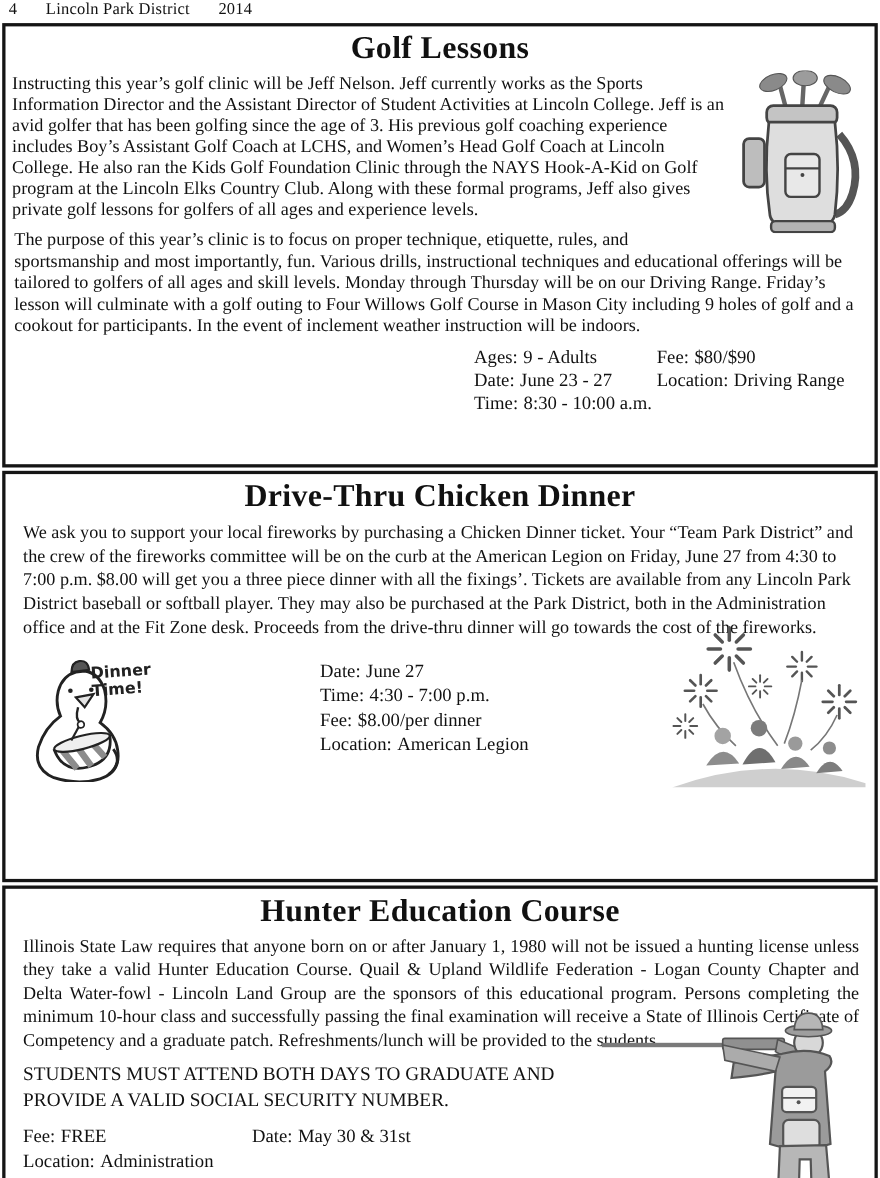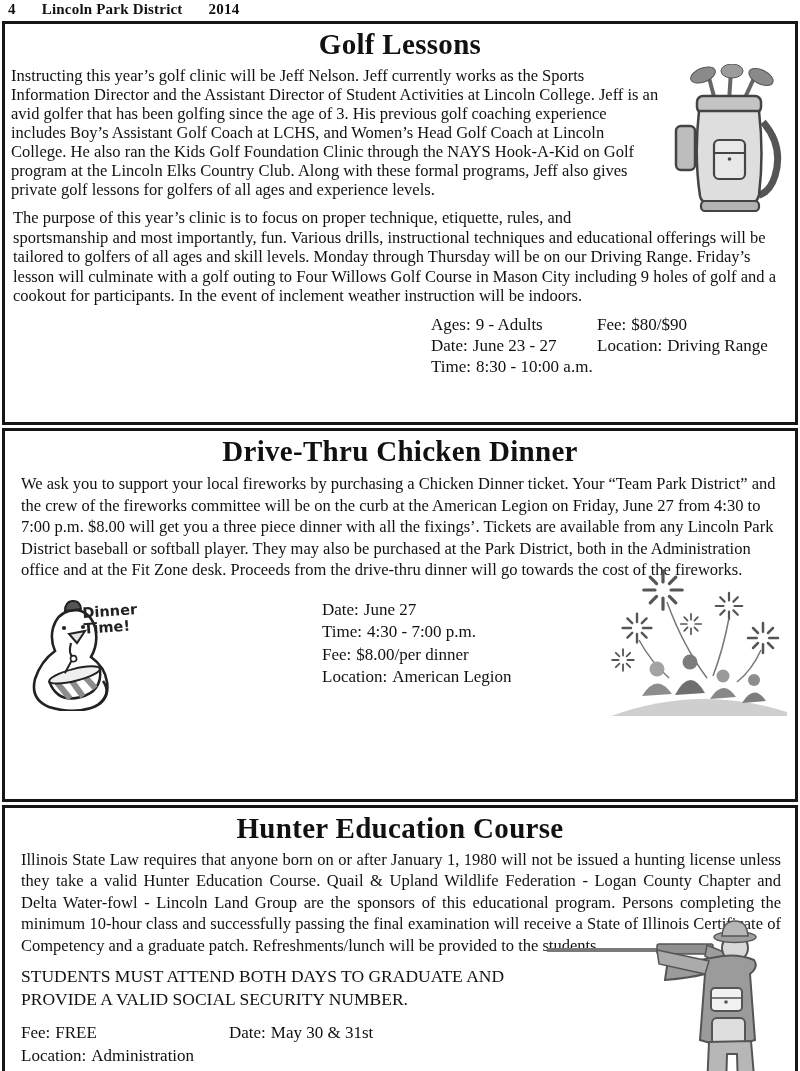--- a/index.html
+++ b/index.html
@@ -5,21 +5,21 @@
   * { box-sizing: border-box; margin: 0; padding: 0; }
   html, body { width: 800px; }
   body {
     width: 800px; height: 1071px;
     background: #fff; color: #111;
     font-family: "Liberation Serif", serif;
     overflow: hidden;
   }
   .masthead {
     padding: 1px 0 20px 8px;
-    font-size: 15px; font-weight: bold;
+    font-size: 15px; font-weight: normal;
     letter-spacing: 0.2px;
     height: 21px;
   }
   .masthead span { margin-right: 26px; }
   .box {
     margin: 0 2px 3px 2px;
     border: 3px solid #151515;
     position: relative;
     padding: 2px 6px 4px 6px;
     background: #fff;
@@ -50,21 +50,21 @@
   .golf-details .span2 { grid-column: 1 / span 2; }
   .chicken-bottom { position: relative; height: 128px; margin-top: 4px; }
   .chicken-illo { position: absolute; left: 6px; top: -2px; width: 150px; height: 128px; }
   .speech {
     position: absolute; left: 72px; top: 18px;
     font-family: "DejaVu Sans", sans-serif;
     font-size: 14.5px; font-weight: bold; color: #222;
     transform: rotate(-4deg);
     line-height: 16px;
   }
-  .chicken-details { position: absolute; left: 311px; top: 14px; line-height: 22.5px; }
+  .chicken-details { position: absolute; left: 280px; top: 14px; line-height: 22.5px; }
   .fireworks-illo { position: absolute; right: 2px; bottom: -3px; width: 176px; height: 150px; }
   .hunter-illo { position: absolute; right: 4px; bottom: 0px; width: 252px; height: 178px; }
   .hunter-warning {
     font-size: 17.5px; font-weight: normal;
     width: 540px; line-height: 23px;
     margin: 9px 0 0 10px;
   }
   .hunter-prereg { margin: 10px 0 0 10px; font-size: 17px; }
   .hunter-details {
     margin: 10px 0 0 10px;

